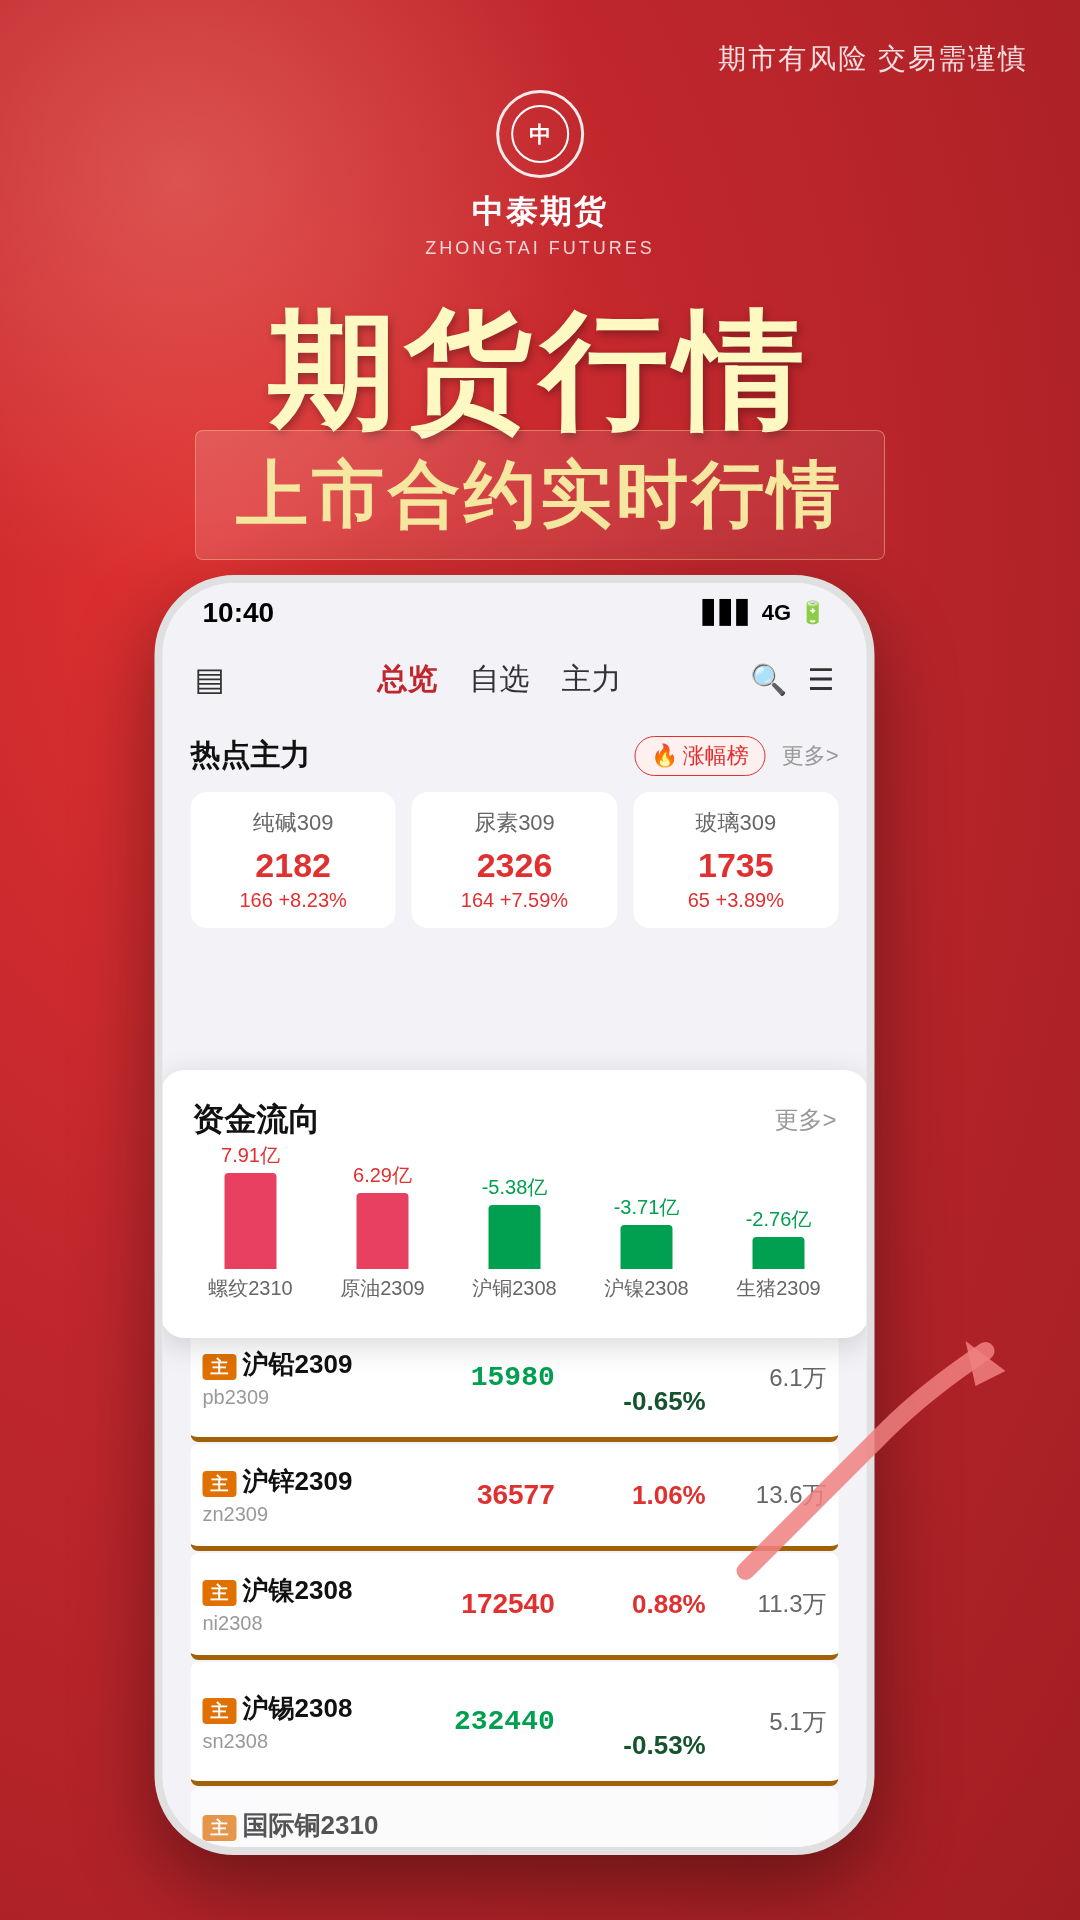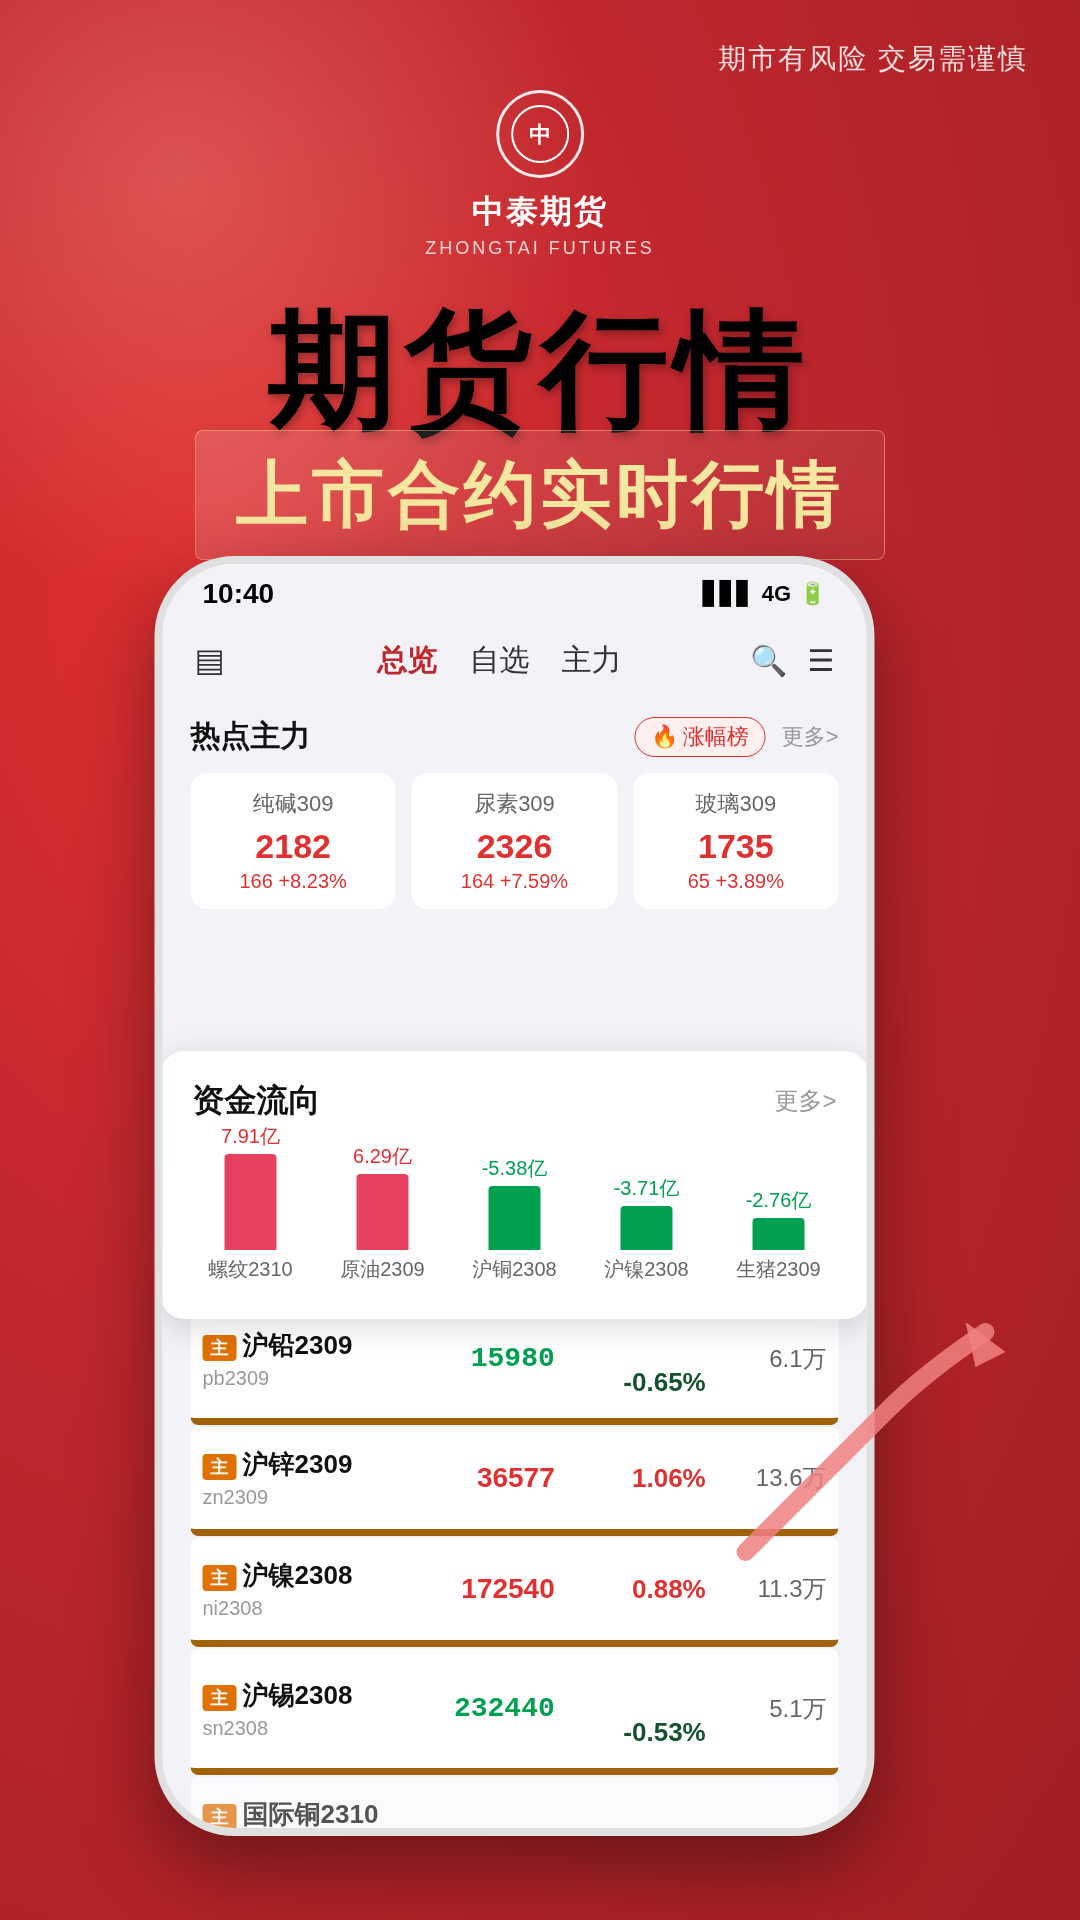--- a/index.html
+++ b/index.html
@@ -64,21 +64,21 @@
       letter-spacing: 3px;
       margin-top: 4px;
     }
 
     
     .main-title {
       position: absolute;
       top: 285px;
       left: 50%;
       transform: translateX(-50%);
-      color: #000000;
+      color: #fef9c3;
       font-size: 128px;
       font-weight: 900;
       letter-spacing: 8px;
       white-space: nowrap;
       text-shadow: 2px 4px 8px rgba(0,0,0,0.3);
     }
 
     
     .sub-title {
       position: absolute;
@@ -92,21 +92,21 @@
       color: #f5e6a0;
       font-size: 72px;
       font-weight: 700;
       white-space: nowrap;
       letter-spacing: 4px;
     }
 
     
     .phone-wrapper {
       position: absolute;
-      top: 556px;
+      top: 575px;
       left: 50%;
       transform: translateX(-50%);
       width: 771px;
       height: 1280px;
     }
 
     .phone {
       position: relative;
       width: 720px;
       height: 1280px;
@@ -254,21 +254,21 @@
     .col-code { flex: 2; }
     .col-price { flex: 1.5; text-align: right; }
     .col-change { flex: 1.5; text-align: right; display: flex; align-items: center; justify-content: flex-end; gap: 4px; }
     .col-vol { flex: 1.2; text-align: right; }
     .sort-icon { font-size: 16px; }
 
     .table-row {
       display: flex;
       align-items: center;
       padding: 20px 0;
-      border-bottom: 7px solid #a16207;
+      border-bottom: 5px solid #a16207;
       background: white;
       margin-bottom: 2px;
       border-radius: 8px;
       padding-left: 12px;
       padding-right: 12px;
     }
     .row-code-area { flex: 2; }
     .row-code-name { font-size: 26px; font-weight: 600; color: #111; }
     .row-tag {
       display: inline-block;

